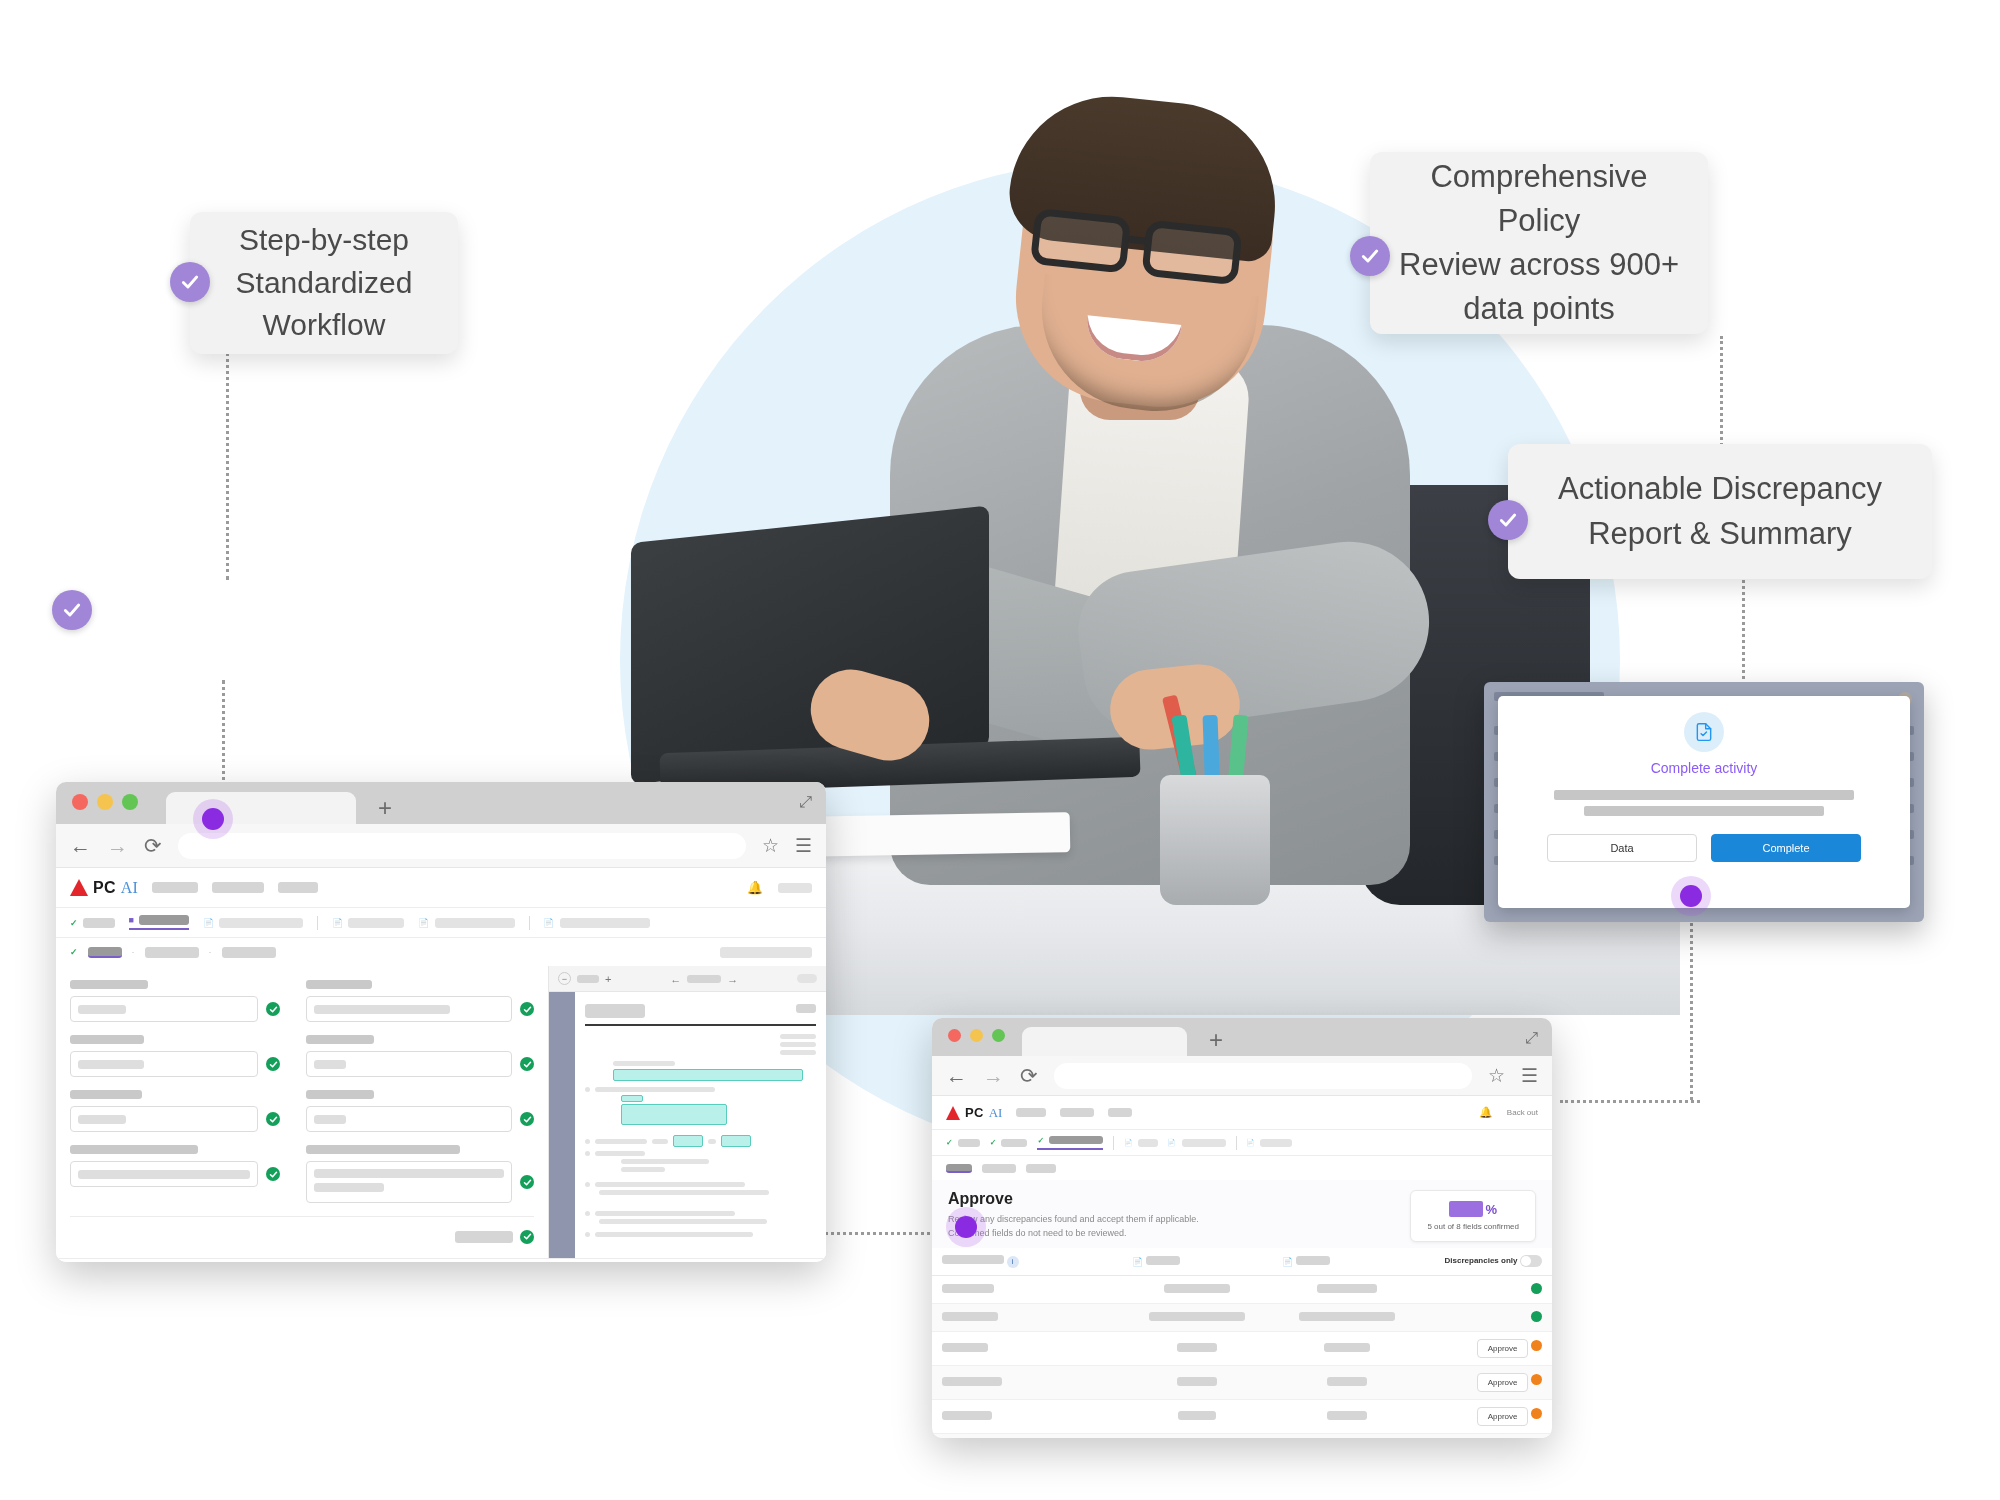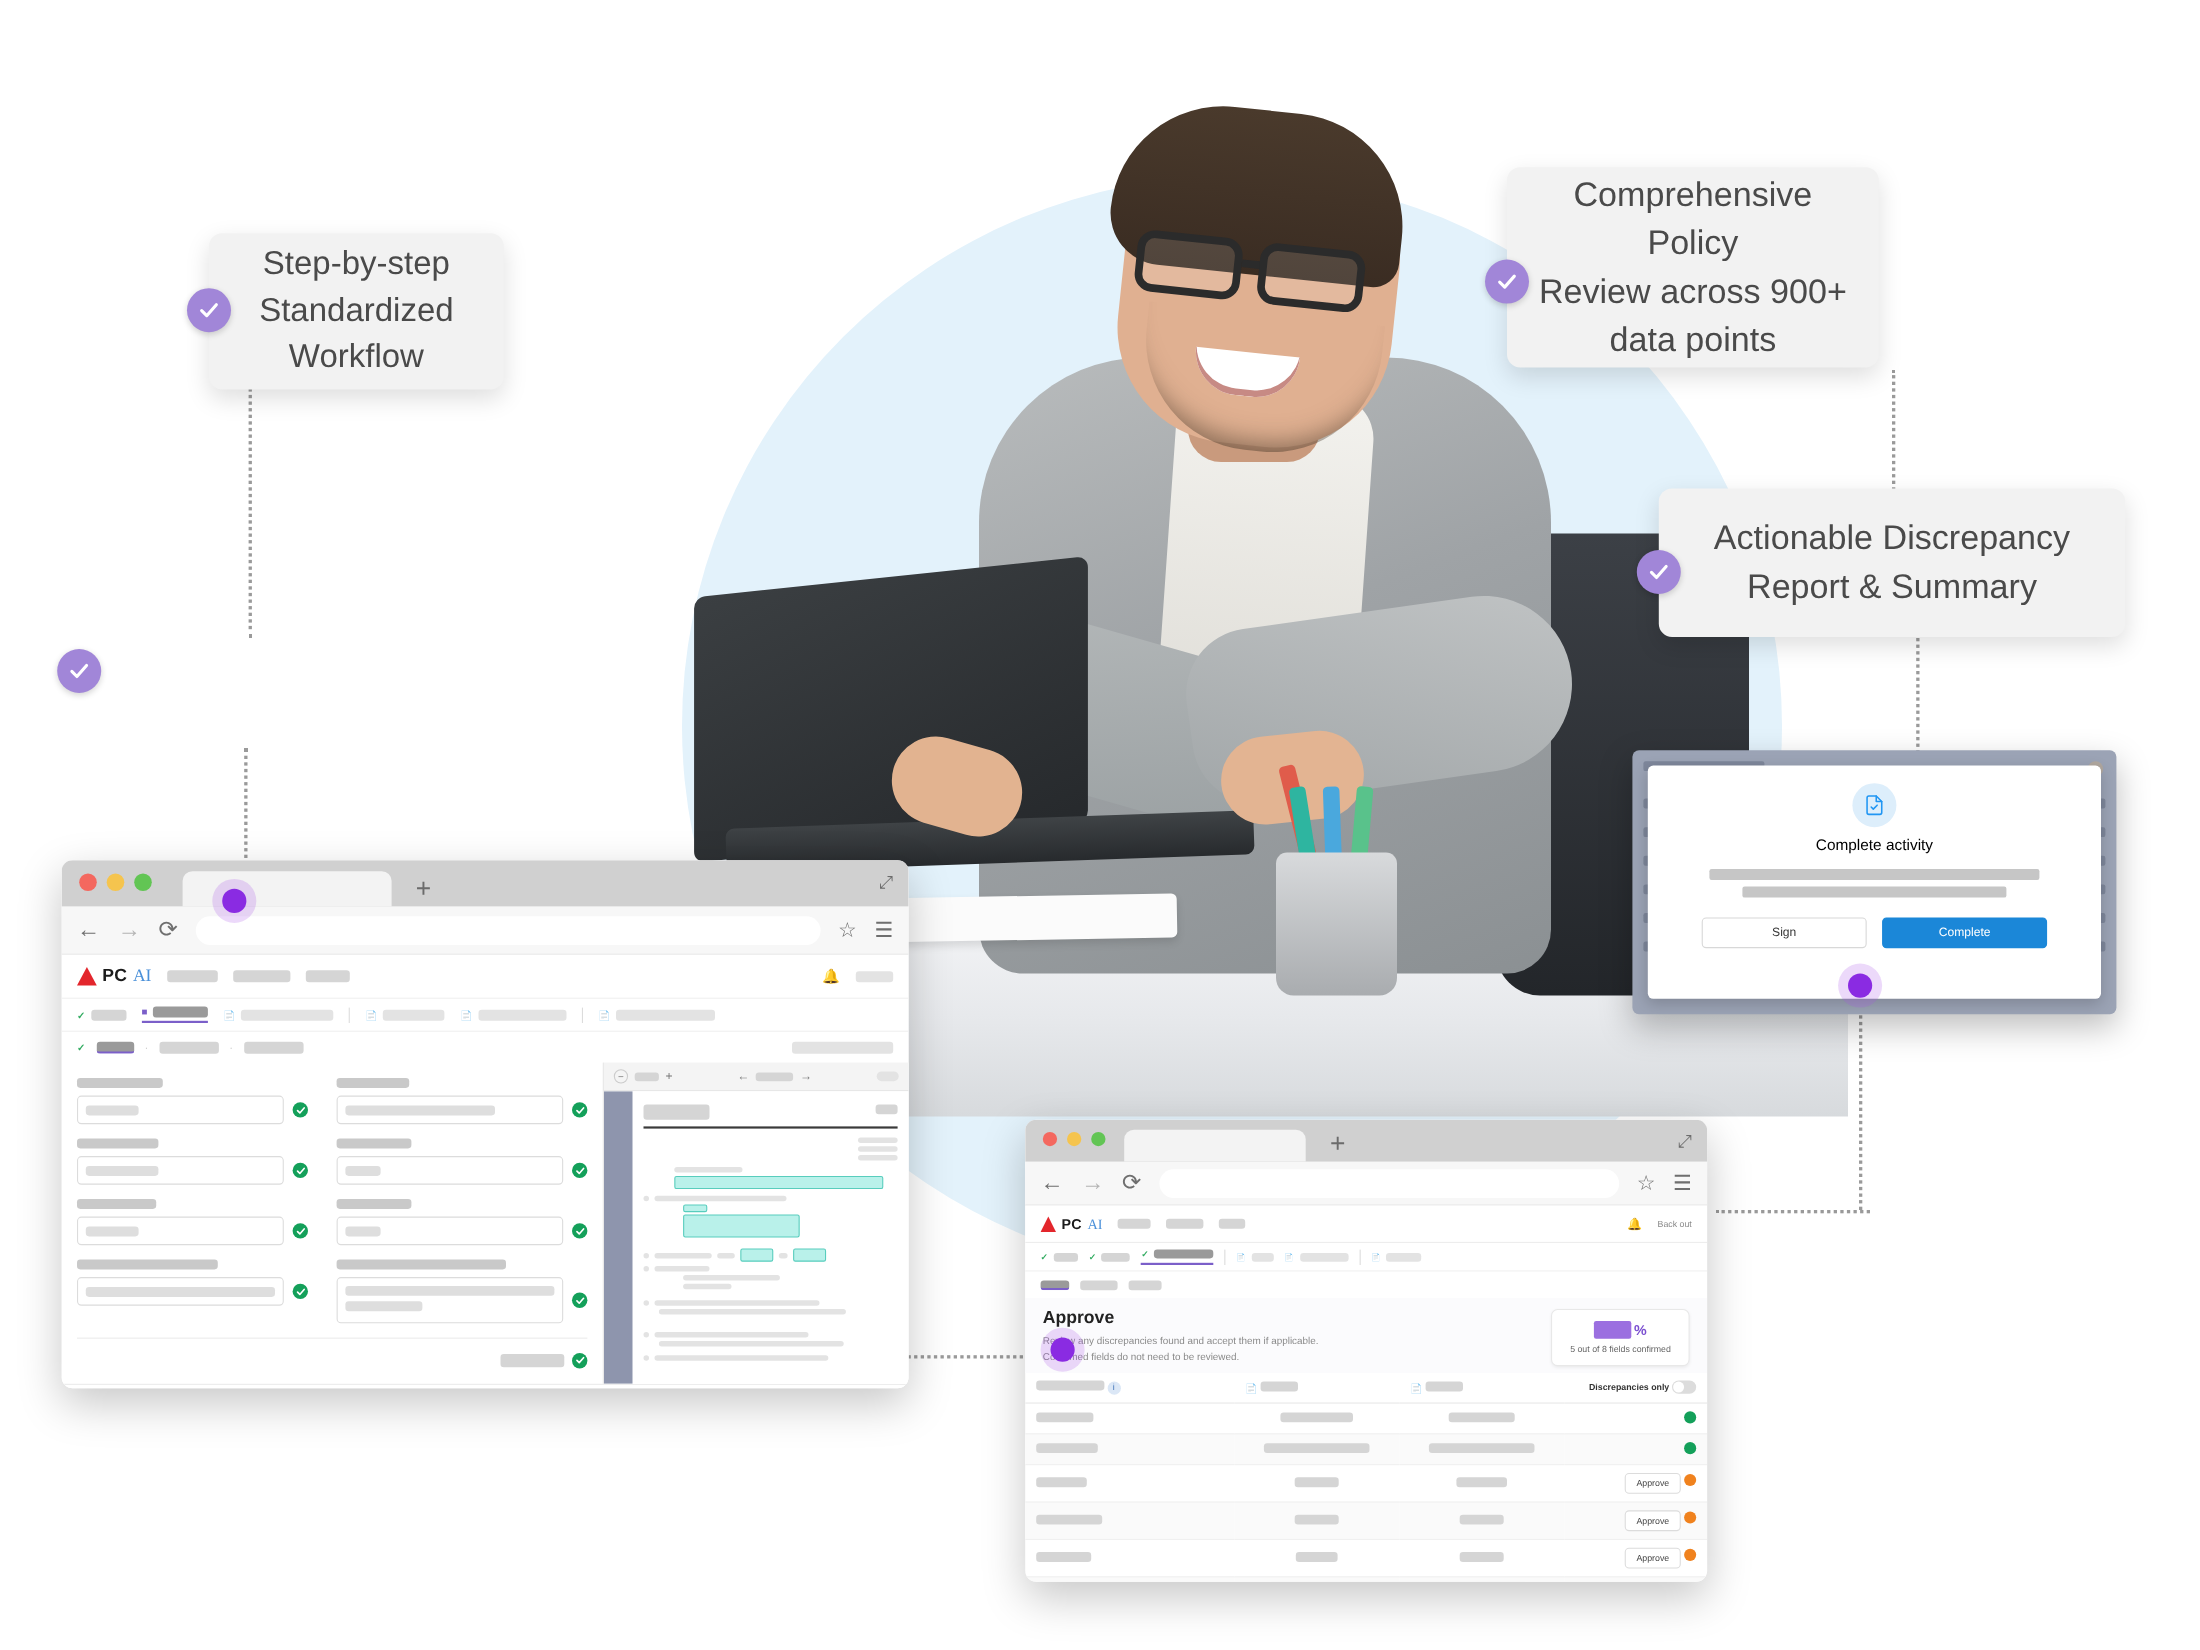--- a/index.html
+++ b/index.html
@@ -226,21 +226,21 @@
   .dotok { width:11px; height:11px; border-radius:50%; background:#14a05a; display:inline-block; }
   .dotwarn { width:11px; height:11px; border-radius:50%; background:#f0821e; display:inline-block; }
   .approve { border:1px solid #dcdcdc; background:#fff; border-radius:4px; font-size:8px; padding:4px 10px; color:#444; }
   .info-i { width:12px; height:12px; border-radius:50%; background:#dbe7f6; color:#3c70b5; font-size:8px; display:inline-flex; align-items:center; justify-content:center; vertical-align:middle; }
 
   
   .modal-win { position:absolute; left:1484px; top:682px; width:440px; height:240px; background:#9ba3b5; border-radius:6px; box-shadow:0 12px 30px rgba(0,0,0,.25); overflow:hidden; }
   .modal-win .mw-line { position:absolute; height:9px; background:#7e879b; border-radius:2px; }
   .modal-card { position:absolute; left:14px; top:14px; width:412px; height:212px; background:#fff; border-radius:5px; box-shadow:0 4px 14px rgba(0,0,0,.18); text-align:center; padding-top:16px; }
   .modal-icon { width:40px; height:40px; border-radius:50%; background:#ddeefb; margin:0 auto 8px; display:flex; align-items:center; justify-content:center; }
-  .modal-title { font-size:14px; color:#000000; margin-bottom:14px; }
+  .modal-title { font-size:14px; color:#8b5cf6; margin-bottom:14px; }
   .modal-sk1 { width:300px; height:10px; background:#c6c6c6; border-radius:2px; margin:0 auto 6px; }
   .modal-sk2 { width:240px; height:10px; background:#c6c6c6; border-radius:2px; margin:0 auto 18px; }
   .modal-btns { display:flex; gap:14px; justify-content:center; }
   .modal-btn { width:150px; padding:7px 0; font-size:11px; border-radius:4px; border:1px solid #d8d8d8; background:#fff; color:#333; }
   .modal-btn.primary { background:#1b87d8; border-color:#1b87d8; color:#fff; }
   .mw-close { position:absolute; right:12px; top:10px; width:14px; height:14px; border-radius:50%; background:#b0a79f; color:#fff; font-size:10px; display:flex; align-items:center; justify-content:center; }
 </style>
 </head>
 <body>
 
@@ -752,20 +752,20 @@
         <svg viewBox="0 0 24 24" width="20" height="20" fill="none" stroke="#2196f3" stroke-width="1.7" stroke-linecap="round" stroke-linejoin="round">
           <path d="M14 2H6a2 2 0 0 0-2 2v16a2 2 0 0 0 2 2h12a2 2 0 0 0 2-2V8z"></path>
           <polyline points="14 2 14 8 20 8"></polyline>
           <polyline points="8.5 14 10.8 16.3 15 12"></polyline>
         </svg>
       </div>
       <div class="modal-title">Complete activity</div>
       <div class="modal-sk1"></div>
       <div class="modal-sk2"></div>
       <div class="modal-btns">
-        <button class="modal-btn">Sign</button>
+        <button class="modal-btn">Data</button>
         <button class="modal-btn primary">Complete</button>
       </div>
     </div>
   </div>
   <div class="dot-purple" style="left:1680px; top:885px;"></div>
 
 </div>
 
 </body></html>

